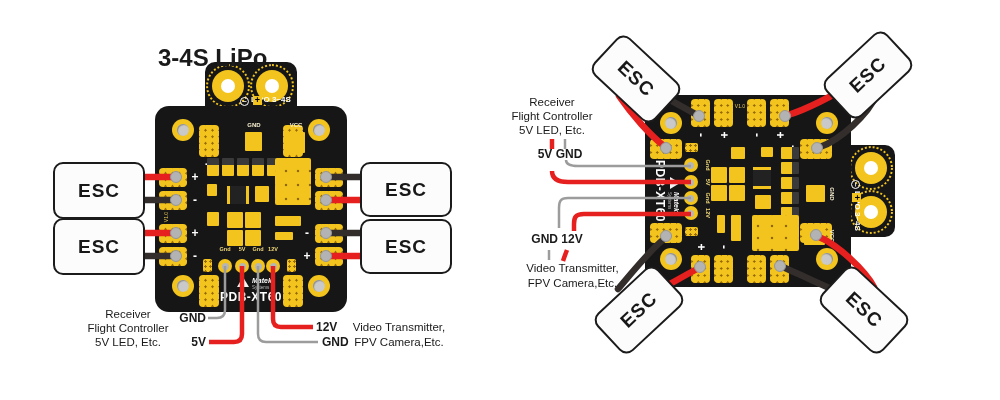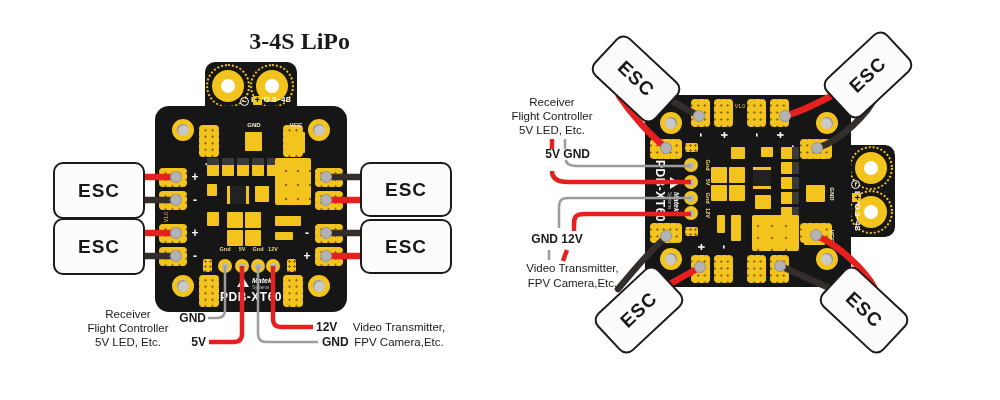--- a/index.html
+++ b/index.html
@@ -58,21 +58,21 @@
   .w-black{stroke:var(--blackwire);stroke-width:6.5;fill:none;stroke-linecap:round;}
   .w-redthin{stroke:var(--red);stroke-width:4.5;fill:none;stroke-linecap:butt;}
   .w-gray{stroke:var(--gray);stroke-width:2.5;fill:none;stroke-linecap:butt;}
   .blob{fill:#b3b3b3;stroke:#969696;stroke-width:1;}
 </style>
 </head>
 <body>
 
 <div class="stage">
 
-  <div class="title" style="left:158px;top:28px;width:192px;text-align:right;font-size:24px;font-family:Liberation Serif, serif;">3-4S LiPo</div>
+  <div class="title" style="left:158px;top:44px;width:192px;text-align:left;font-size:24px;">3-4S LiPo</div>
 
   <div class="pdb board-slot" style="left:155px;top:62px;">
   <div class="pdb-inner" style="position:absolute;inset:0;">
     <div class="tab">
       <div class="dotring" style="left:1px;top:2px;"></div>
       <div class="dotring" style="left:45px;top:2px;"></div>
       <div class="bigpad" style="left:7px;top:8px;">
             <div class="bigpad-hole"></div>
           </div>
       <div class="bigpad" style="left:51px;top:8px;">
@@ -316,21 +316,21 @@
     </div>
   <div class="esc-box" style="left:822px;top:284px;width:80px;height:48px;transform:rotate(43deg);">
       <span>ESC</span>
     </div>
 
   <div class="note" style="left:490px;top:95px;width:124px;">
     <div>Receiver</div>
     <div>Flight Controller</div>
     <div>5V LED, Etc.</div>
   </div>
-  <div class="wlabel" style="left:530px;top:147px;width:60px;text-align:right;">5V GND</div>
+  <div class="wlabel" style="left:530px;top:147px;width:60px;text-align:center;">5V GND</div>
   <div class="wlabel" style="left:527px;top:232px;width:60px;text-align:center;">GND 12V</div>
   <div class="note" style="left:495px;top:261px;width:155px;line-height:15px;">
     <div>Video Transmitter,</div>
     <div>FPV Camera,Etc.</div>
   </div>
 
   <svg class="wires" viewBox="0 0 1000 400">
 
     <path class="w-red" d="M138 177 H176"></path>
     <path class="w-black" d="M138 200 H176"></path>

